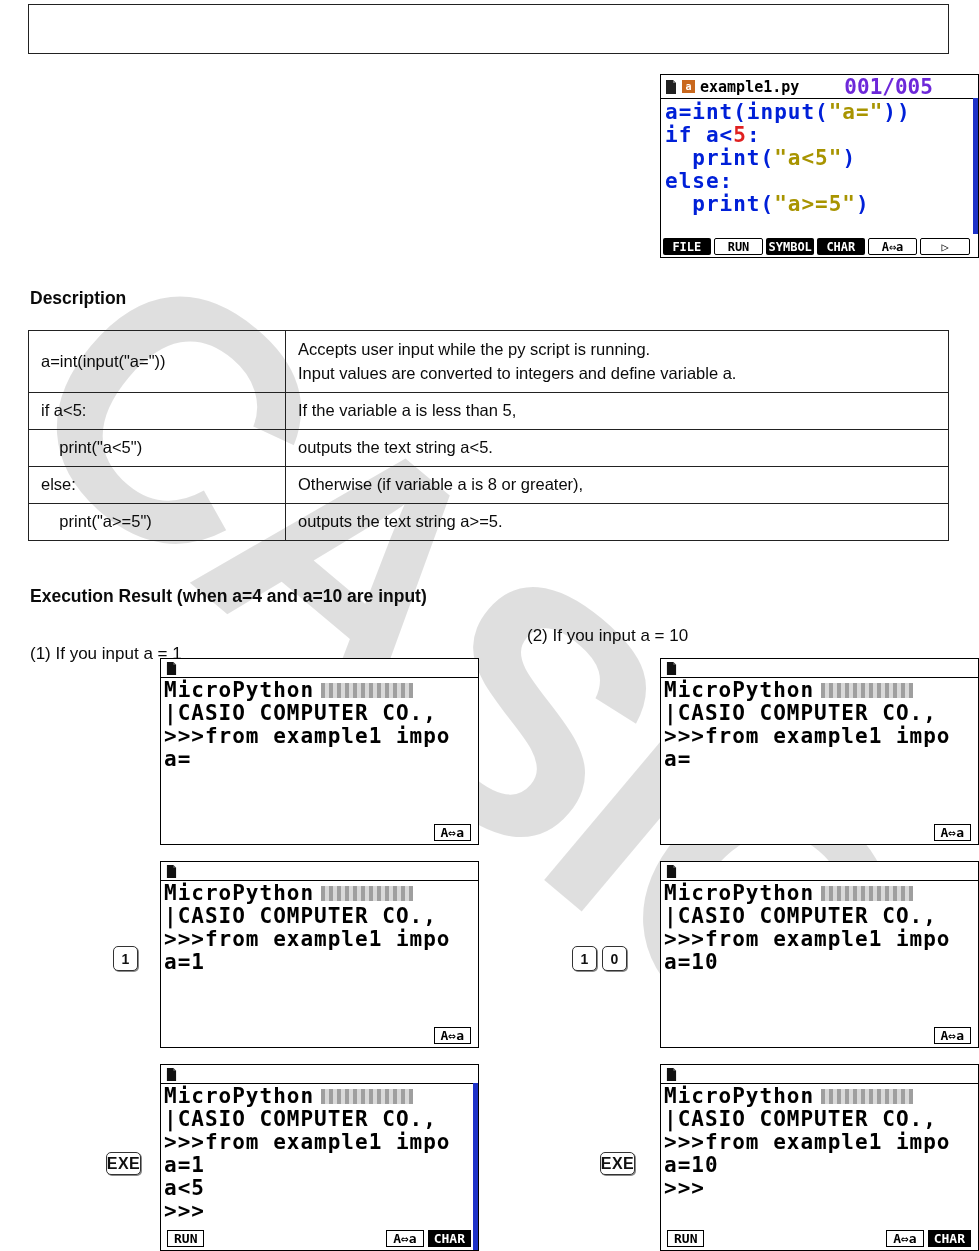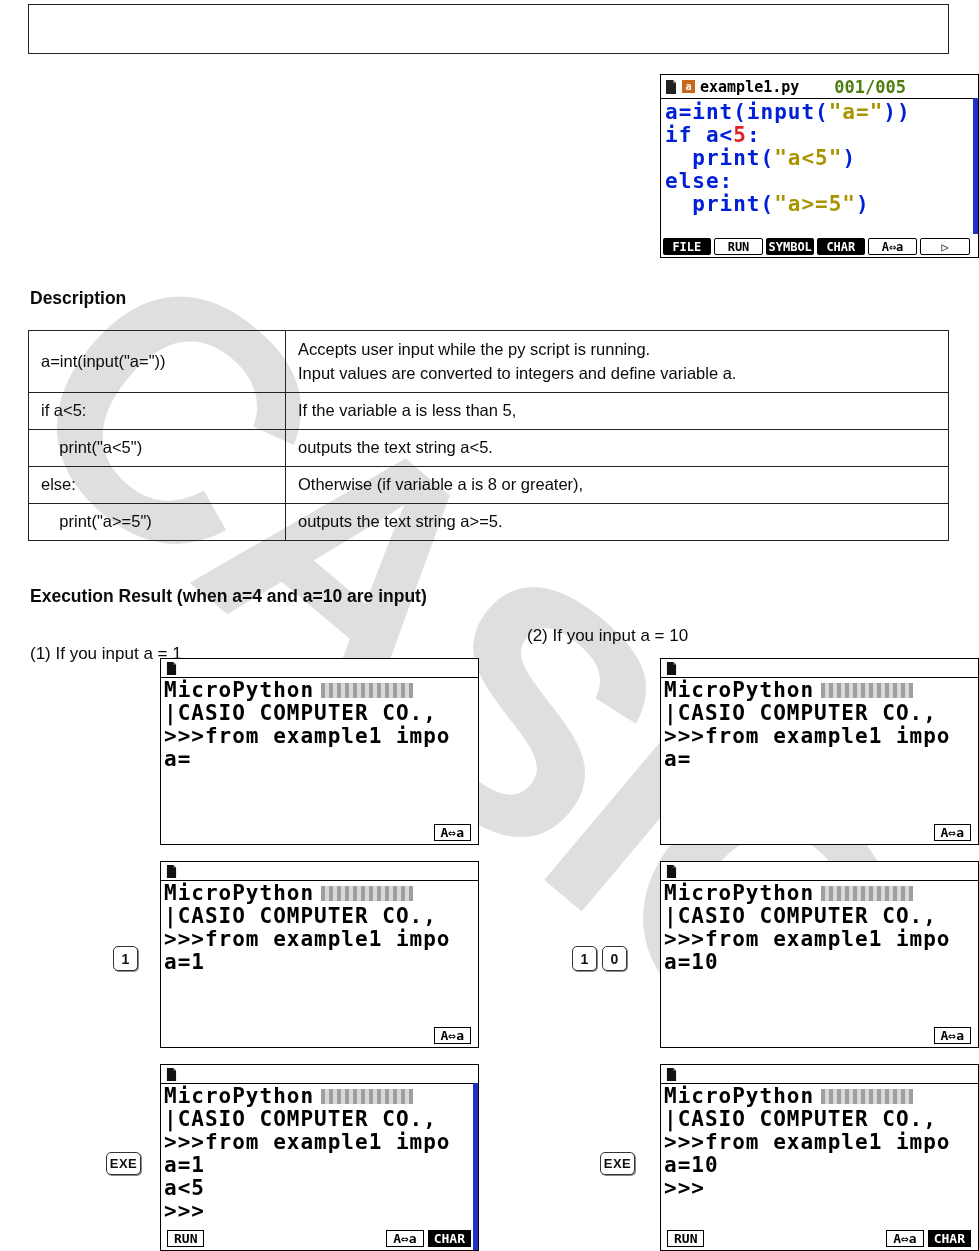--- a/index.html
+++ b/index.html
@@ -18,21 +18,21 @@
            box-sizing:border-box;background:#fff;}
 
   
   .calc{position:absolute;box-sizing:border-box;border:1.6px solid #000;background:#fff;z-index:2;}
 
   
   .editor{left:660px;top:74px;width:319px;height:184px;}
   .editor-header{height:23px;border-bottom:1.6px solid #000;display:flex;align-items:center;
                  padding:0 4px;gap:5px;}
   .editor-title{font-family:"DejaVu Sans Mono",monospace;font-weight:700;font-size:15px;color:#000;}
-  .editor-page{font-family:"DejaVu Sans Mono",monospace;font-weight:700;font-size:17px;color:#4d7c0f;margin-left:30px;}
+  .editor-page{font-family:"DejaVu Sans Mono",monospace;font-weight:700;font-size:21px;color:#6d28d9;margin-left:40px;}
   .editor-code{position:relative;padding:2px 4px 0 4px;}
   .code-line{font-family:"DejaVu Sans Mono",monospace;font-weight:700;font-size:21px;
              line-height:23px;letter-spacing:1px;white-space:pre;}
   .c-blue{color:#0020d8;} .c-str{color:#a89400;} .c-num{color:#e02020;}
   .editor-scrollbar{position:absolute;right:0;top:23px;bottom:23px;width:5px;background:#1e32c8;}
   .fkey-bar{position:absolute;left:2px;right:8px;bottom:2px;height:17px;display:flex;gap:3px;}
   .fkey{flex:1;display:flex;align-items:center;justify-content:center;
         font-family:"DejaVu Sans Mono",monospace;font-weight:700;font-size:12px;box-sizing:border-box;
         border-radius:2px;}
   .fkey.dark{background:#000;color:#fff;}
@@ -66,21 +66,21 @@
                  padding:6px 12px;background:transparent;}
   .desc-table td.code-col{width:232px;white-space:pre-wrap;}
   .desc-table td.text-col{white-space:pre-line;line-height:1.45;}
   .row-tall{height:62px;} .row-std{height:36px;}
 
   
   .key{position:absolute;display:flex;align-items:center;justify-content:center;background:#fff;
        border:1.4px solid #333;border-radius:5px;box-shadow:1px 1px 0 #8a8a8a;
        font-weight:700;color:#111;z-index:1;}
   .key.num{width:23px;height:23px;font-size:14px;}
-  .key.exe{width:33px;height:21px;font-size:13px;letter-spacing:.5px;}
+  .key.exe{width:33px;height:21px;font-size:16px;letter-spacing:.5px;}
 
   .doc-icon{display:block;}
 </style>
 </head>
 <body>
 
 <div class="page">
 
   <div class="watermark">CASIO</div>
 

